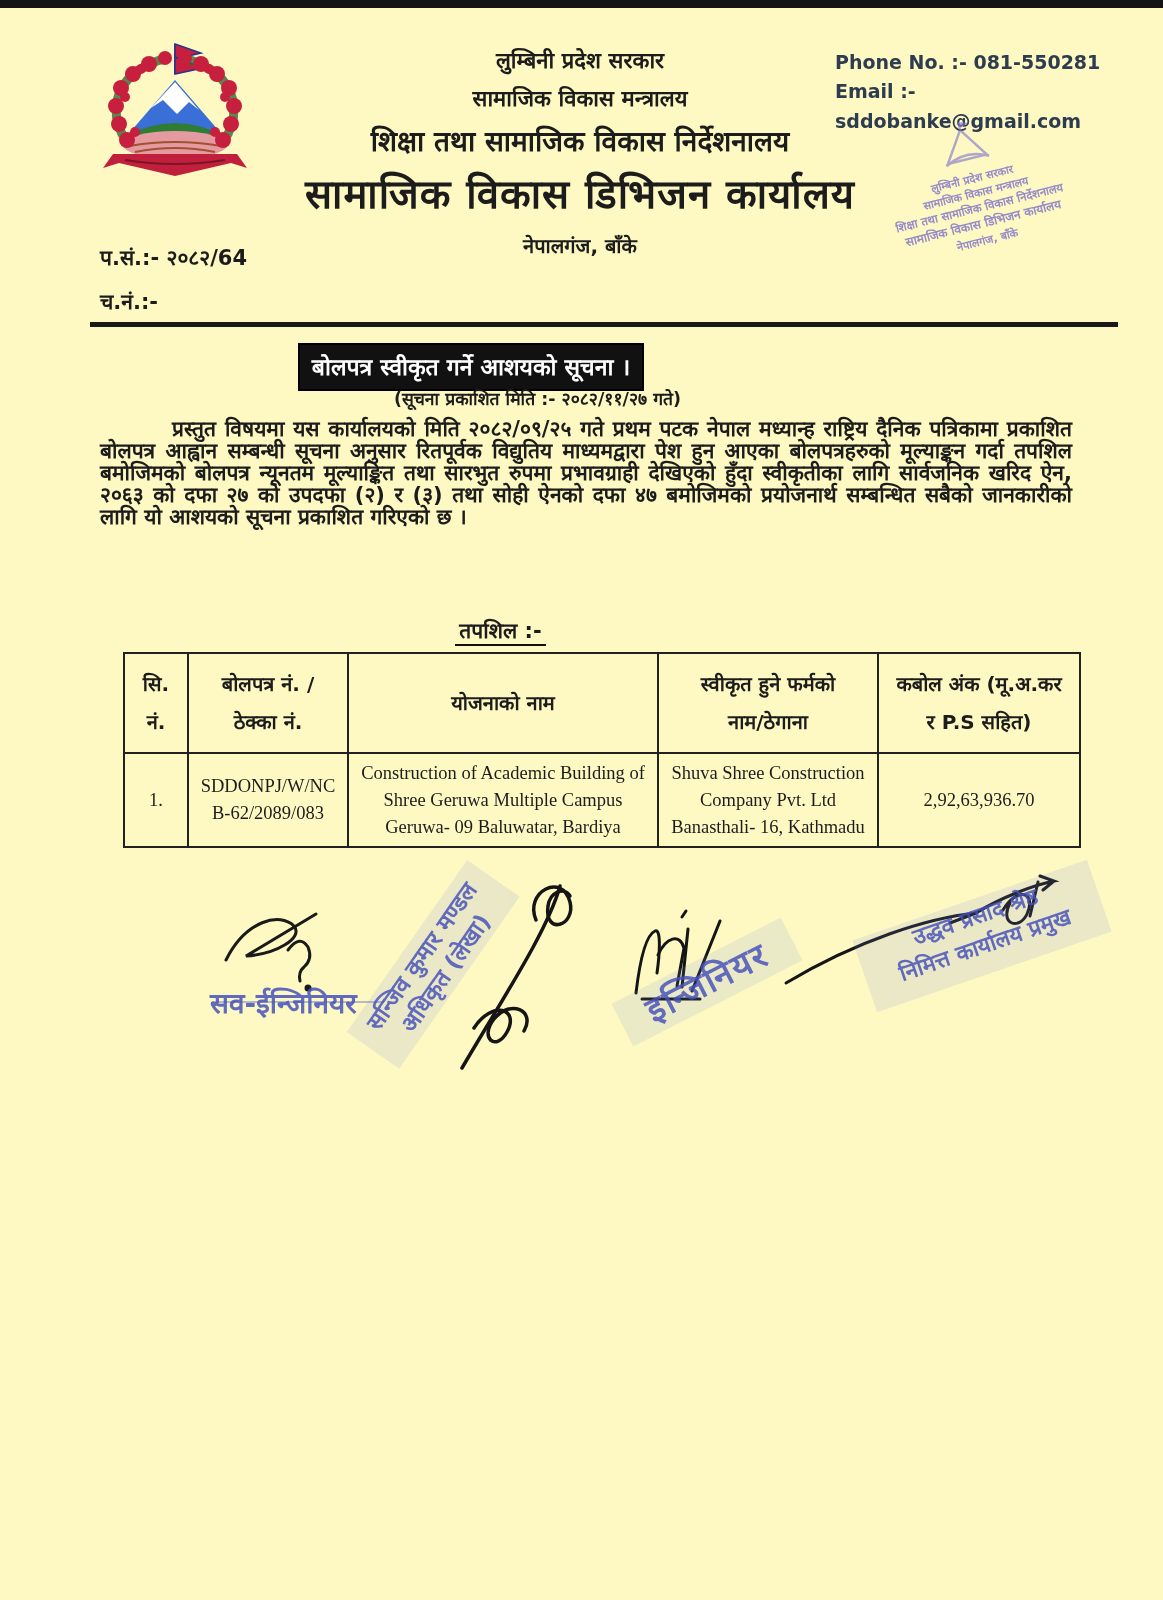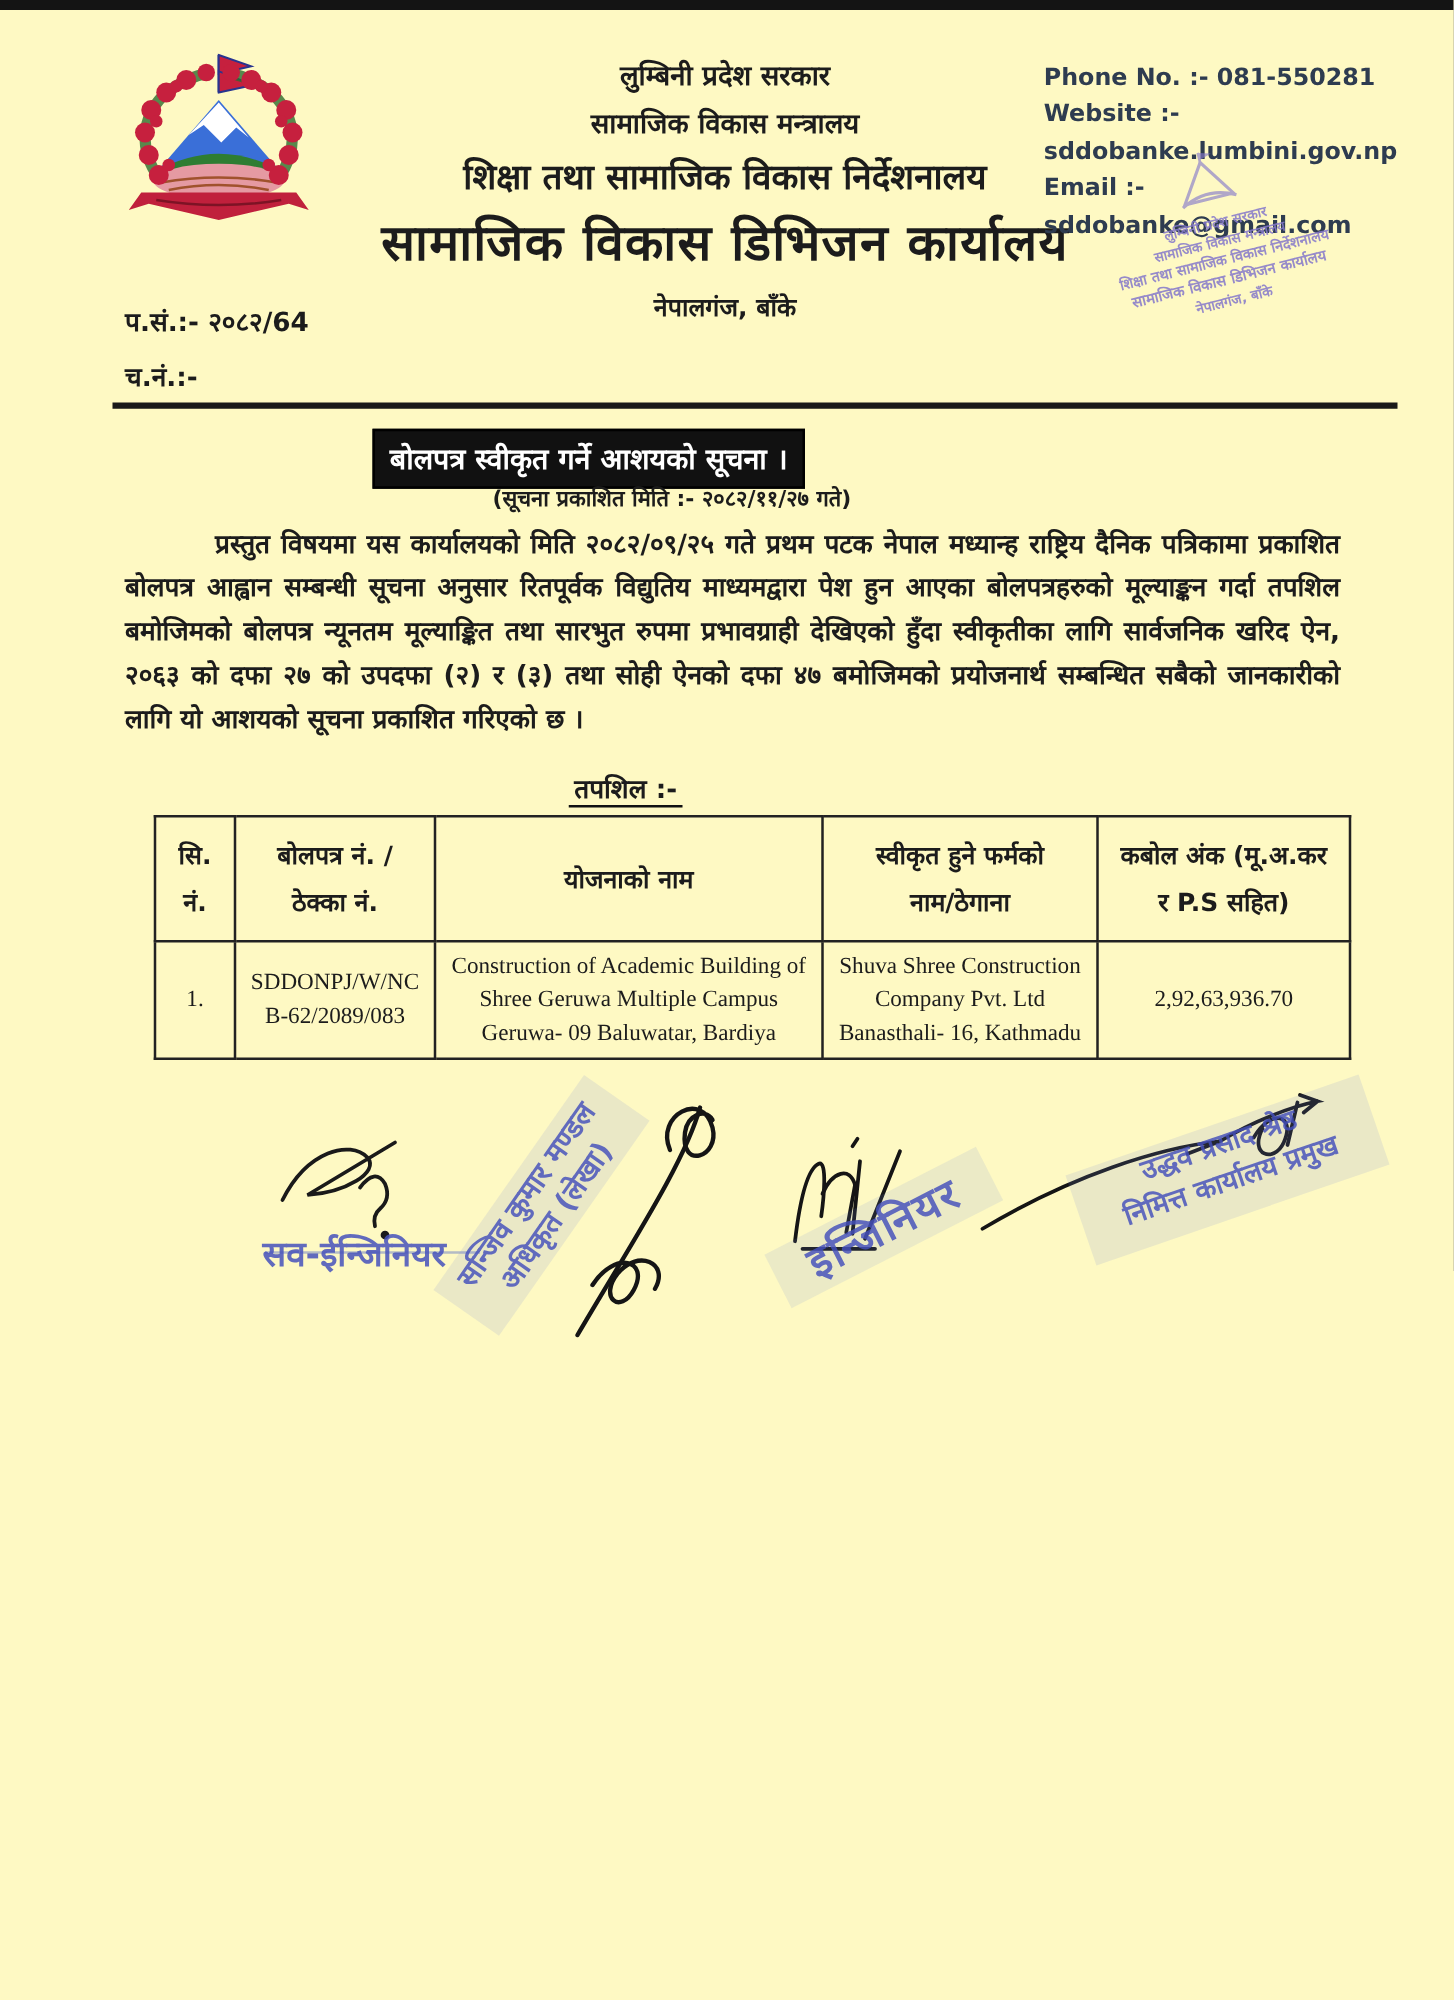--- a/index.html
+++ b/index.html
@@ -43,21 +43,21 @@
   .notice-title-wrap { position:absolute; left:0; top:343px; width:942px; text-align:center; }
   .notice-title {
     display:inline-block; background:#111; color:#fff; font-size:23px; font-weight:700;
     padding:5px 12px 7px 12px; border:2px solid #000;
   }
   .notice-date { position:absolute; left:0; top:386px; width:1075px; text-align:center; font-size:17.5px; font-weight:700; }
 
   
   .body-para {
     position:absolute; left:100px; top:418px; width:972px;
-    font-size:21px; font-weight:600; line-height:35px; text-align:justify; text-indent:72px;
+    font-size:21px; font-weight:600; line-height:22px; text-align:justify; text-indent:72px;
   }
 
   .tapasil { position:absolute; left:0; top:616px; width:1001px; text-align:center; font-size:21px; font-weight:700; }
   .tapasil span { border-bottom:2px solid #111; padding:0 4px 1px 4px; }
 
   
   table.detail {
     position:absolute; left:123px; top:652px; width:956px;
     border-collapse:collapse; table-layout:fixed;
   }
@@ -143,21 +143,20 @@
   <div class="head-center">
     <div class="h-line1">लुम्बिनी प्रदेश सरकार</div>
     <div class="h-line2">सामाजिक विकास मन्त्रालय</div>
     <div class="h-line3">शिक्षा तथा सामाजिक विकास निर्देशनालय</div>
     <div class="h-line4">सामाजिक विकास डिभिजन कार्यालय</div>
     <div class="h-line5">नेपालगंज, बाँके</div>
   </div>
 
   <div class="contact">
     <div>Phone No. :- 081-550281</div>
-    <div>Website :- sddobanke.lumbini.gov.np</div>
     <div>Email :- sddobanke@gmail.com</div>
   </div>
 
   <div class="office-stamp">
     <svg width="60" height="46" viewBox="0 0 60 46" style="opacity:.75">
       <polygon points="10,40 30,10 50,40" fill="none" stroke="#8578cb" stroke-width="2.5"></polygon>
       <path d="M8,42 Q30,30 52,42" fill="none" stroke="#8578cb" stroke-width="2.5"></path>
       <line x1="30" y1="10" x2="30" y2="2" stroke="#8578cb" stroke-width="2"></line>
       <polygon points="30,2 40,5 30,8" fill="#8578cb"></polygon>
     </svg>

